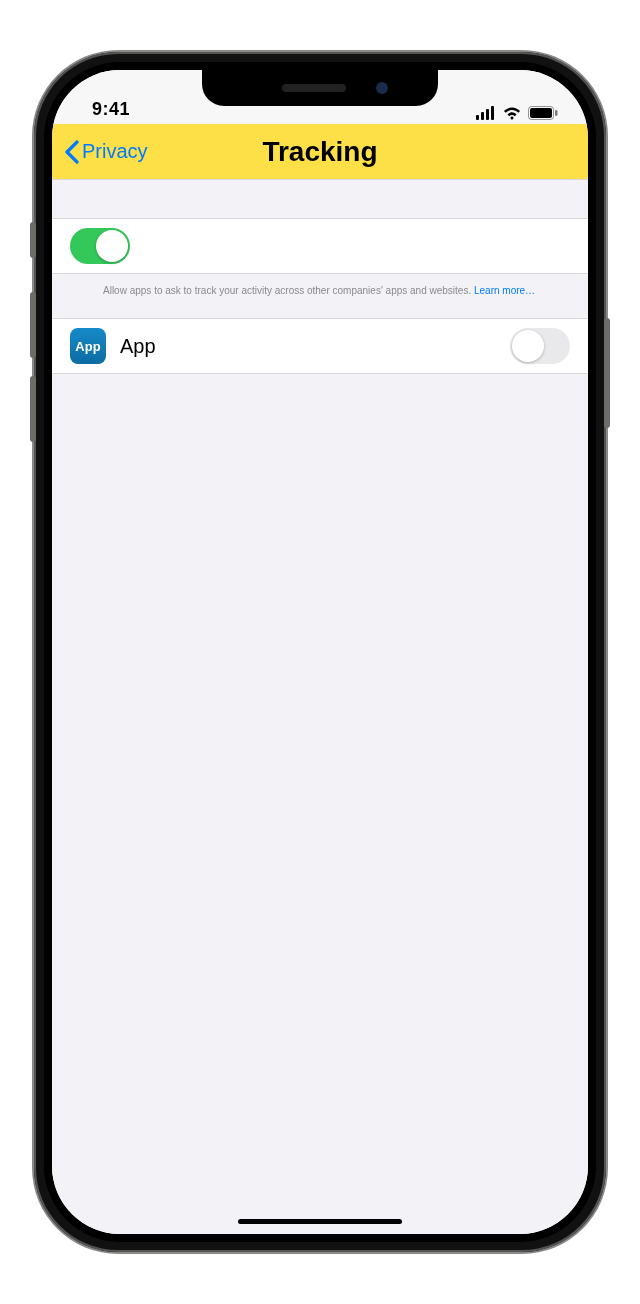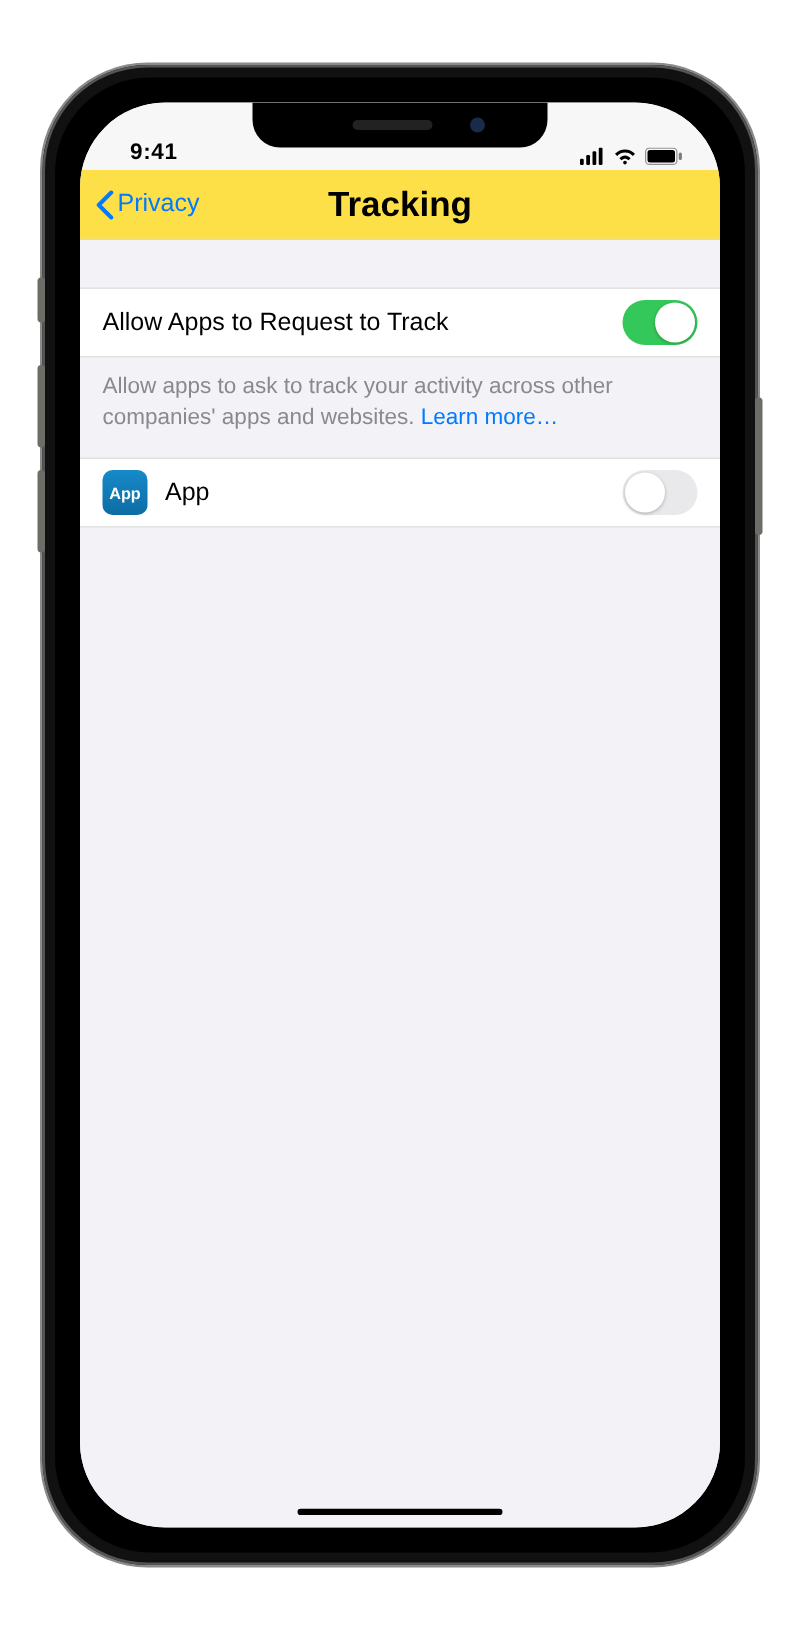--- a/index.html
+++ b/index.html
@@ -18,21 +18,21 @@
       border-radius: 84px;
       padding: 10px;
       position: relative;
       box-shadow: 0 0 0 2px #8a8a86, inset 0 0 0 2px #555;
     }
     .phone-inner {
       width: 100%;
       height: 100%;
       background: #000;
       border-radius: 76px;
-      padding: 20px;
+      padding: 8px;
     }
     .screen {
       width: 100%;
       height: 100%;
       background: #f2f2f7;
       border-radius: 68px;
       overflow: hidden;
       position: relative;
       display: flex;
       flex-direction: column;
@@ -122,24 +122,25 @@
       position: absolute;
       width: 32px; height: 32px;
       background: #fff;
       border-radius: 50%;
       top: 2px;
       box-shadow: 0 1px 3px rgba(0,0,0,0.25);
     }
     .switch-on .knob { right: 2px; }
     .switch-off .knob { left: 2px; }
     .footer-text {
-      font-size: 18px;
+      font-size: 10px;
       color: #8a8a8e;
       line-height: 1.4;
       padding: 10px 18px 20px 18px;
+      margin-left: 33px;
     }
     .footer-link { color: #007aff; }
     .app-icon {
       width: 36px; height: 36px;
       background: linear-gradient(180deg, #168ac9, #0d6ca3);
       border-radius: 8px;
       display: flex;
       align-items: center;
       justify-content: center;
       color: #fff;
@@ -200,21 +201,20 @@
             </svg>
           <span>Privacy</span>
         </div>
         <span class="nav-title">Tracking</span>
       </div>
 
       <div class="content">
         <div class="spacer-top"></div>
 
         <div class="cell">
-          <span class="cell-label">Allow Apps to Request to Track</span>
           <div class="switch switch-on">
             <div class="knob"></div>
           </div>
         </div>
 
         <div class="footer-text">
           <span>Allow apps to ask to track your activity across other companies' apps and websites. </span><span class="footer-link">Learn more…</span>
         </div>
 
         <div class="cell">

